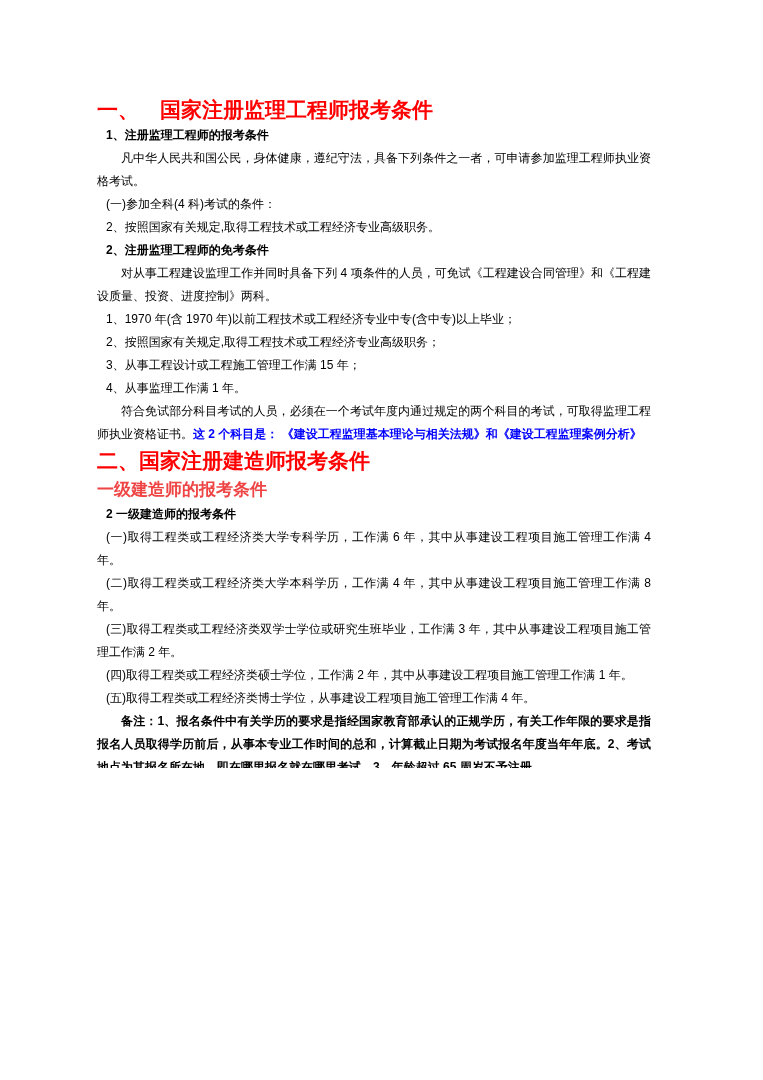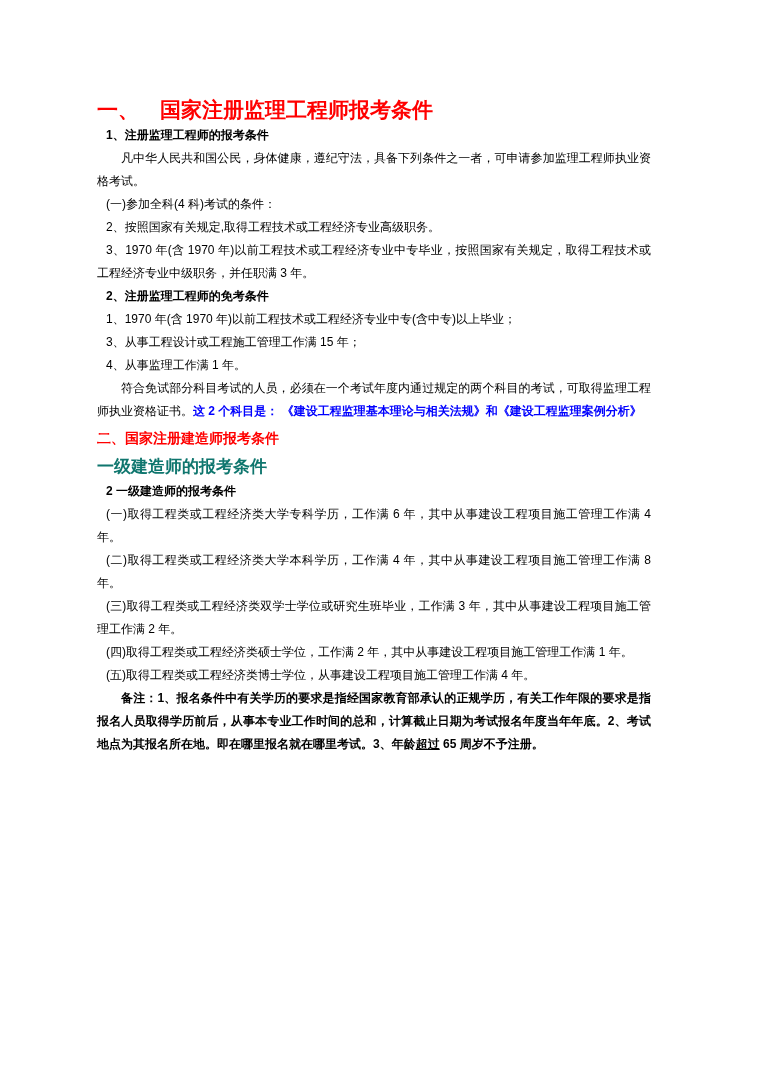--- a/index.html
+++ b/index.html
@@ -18,31 +18,31 @@
   .h1 {
     font-size: 21px;
     line-height: 29px;
     font-weight: bold;
     color: #ff0000;
     padding-left: 13px;
     margin-bottom: 22px;
     white-space: pre;
   }
   .h2 {
-    font-size: 14px;
+    font-size: 21px;
     line-height: 30px;
     font-weight: bold;
     color: #ff0000;
     padding-left: 9px;
   }
   .h3 {
     font-size: 17px;
     line-height: 27px;
     font-weight: bold;
-    color: #0f766e;
+    color: #ef4444;
     font-family: Liberation Serif, serif;
   }
   .body-text {
     font-size: 12px;
     line-height: 23px;
     text-align: justify;
   }
   .b { font-weight: bold; }
   .ind-s { text-indent: 9px; }   
   .ind-p { text-indent: 2em; }   
@@ -54,24 +54,25 @@
 
 <div class="page">
 
   <h1 class="h1">一、　国家注册监理工程师报考条件</h1>
 
   <p class="body-text b ind-s">1、注册监理工程师的报考条件</p>
   <p class="body-text ind-p">凡中华人民共和国公民，身体健康，遵纪守法，具备下列条件之一者，可申请参加监理工程师执业资格考试。</p>
 
   <p class="body-text ind-s">(一)参加全科(4 科)考试的条件：</p>
   <p class="body-text ind-s">2、按照国家有关规定,取得工程技术或工程经济专业高级职务。</p>
-  <p class="body-text ind-s">3、1970 年(含 1970 年)以前工程技术或工程经济专业中专毕业，按照国家有关规定，取得工程技术或工程经济专业中级职务，并任职满 3 年。</p>
 
   <p class="body-text b ind-s">2、注册监理工程师的免考条件</p>
+  <p class="body-text ind-p">对从事工程建设监理工作并同时具备下列 4 项条件的人员，可免试《工程建设合同管理》和《工程建设质量、投资、进度控制》两科。</p>
   <p class="body-text ind-s">1、1970 年(含 1970 年)以前工程技术或工程经济专业中专(含中专)以上毕业；</p>
+  <p class="body-text ind-s">2、按照国家有关规定,取得工程技术或工程经济专业高级职务；</p>
   <p class="body-text ind-s">3、从事工程设计或工程施工管理工作满 15 年；</p>
   <p class="body-text ind-s">4、从事监理工作满 1 年。</p>
 
   <p class="body-text ind-p"><span>符合免试部分科目考试的人员，必须在一个考试年度内通过规定的两个科目的考试，可取得监理工程师执业资格证书。</span><span class="blue">这 2 个科目是： 《建设工程监理基本理论与相关法规》和《建设工程监理案例分析》</span></p>
 
   <h2 class="h2">二、国家注册建造师报考条件</h2>
   <h3 class="h3">一级建造师的报考条件</h3>
 
   <p class="body-text b ind-s">2 一级建造师的报考条件</p>
   <p class="body-text ind-s">(一)取得工程类或工程经济类大学专科学历，工作满 6 年，其中从事建设工程项目施工管理工作满 4 年。</p>

